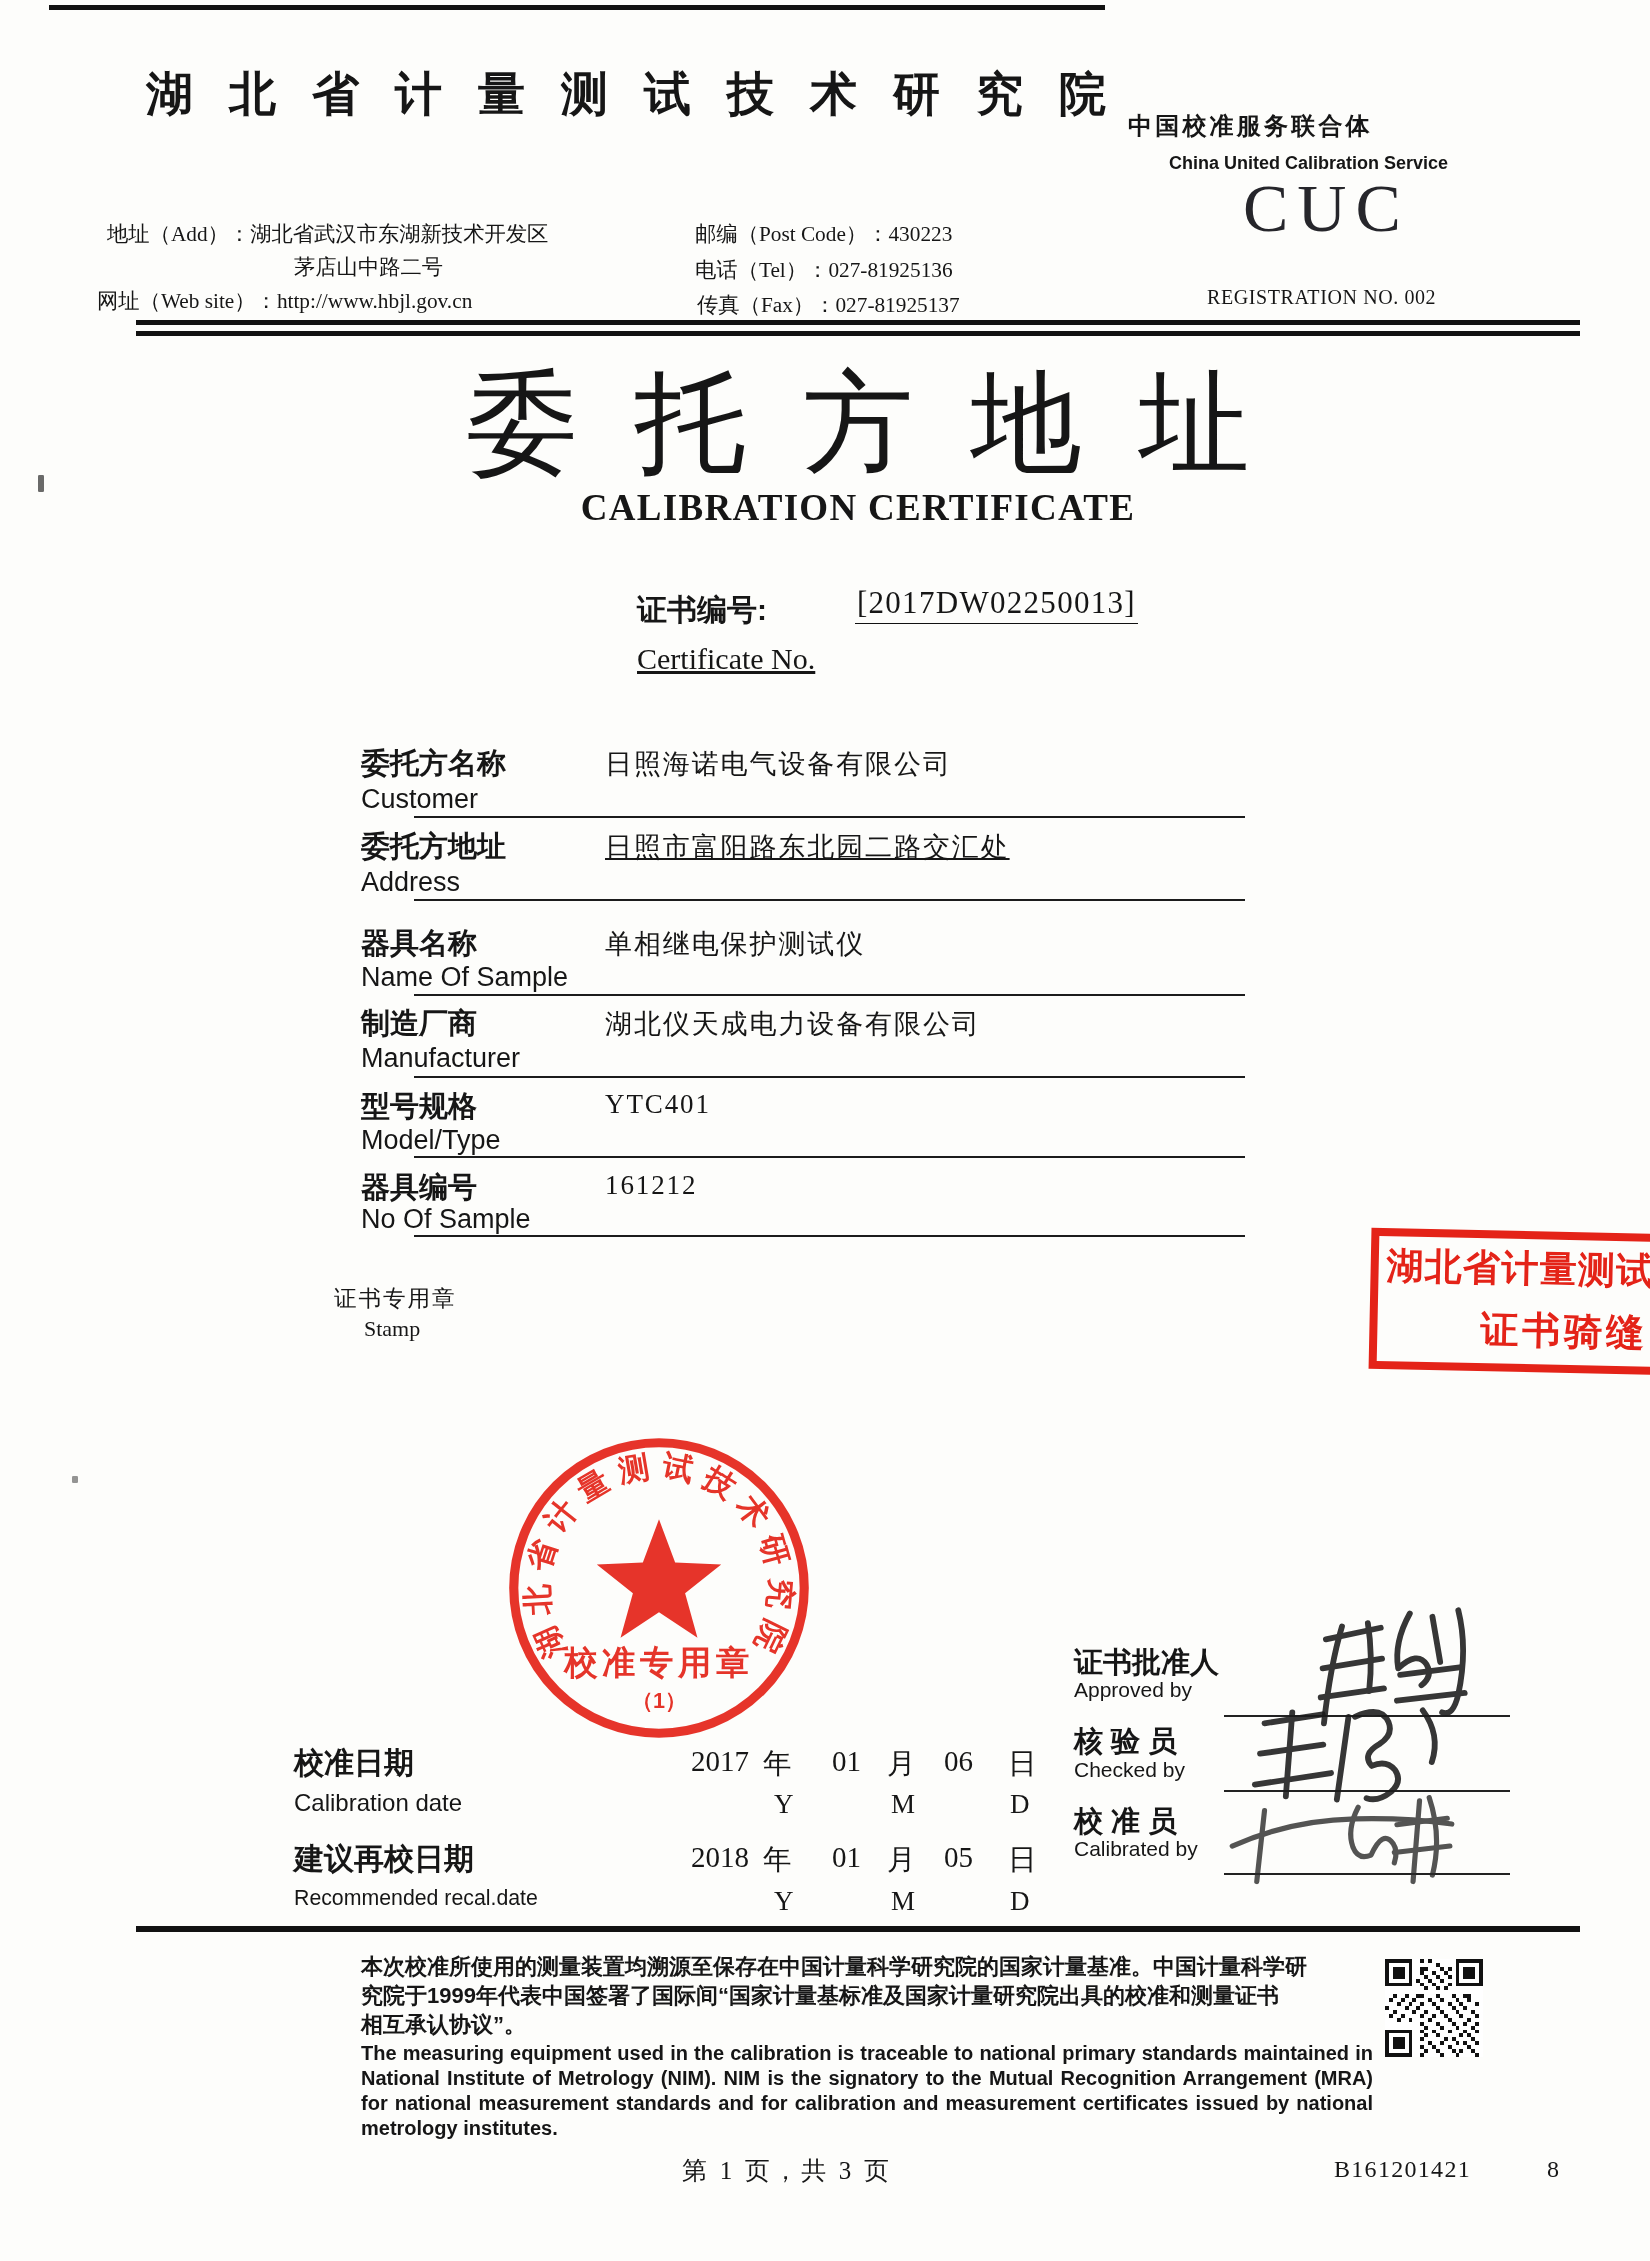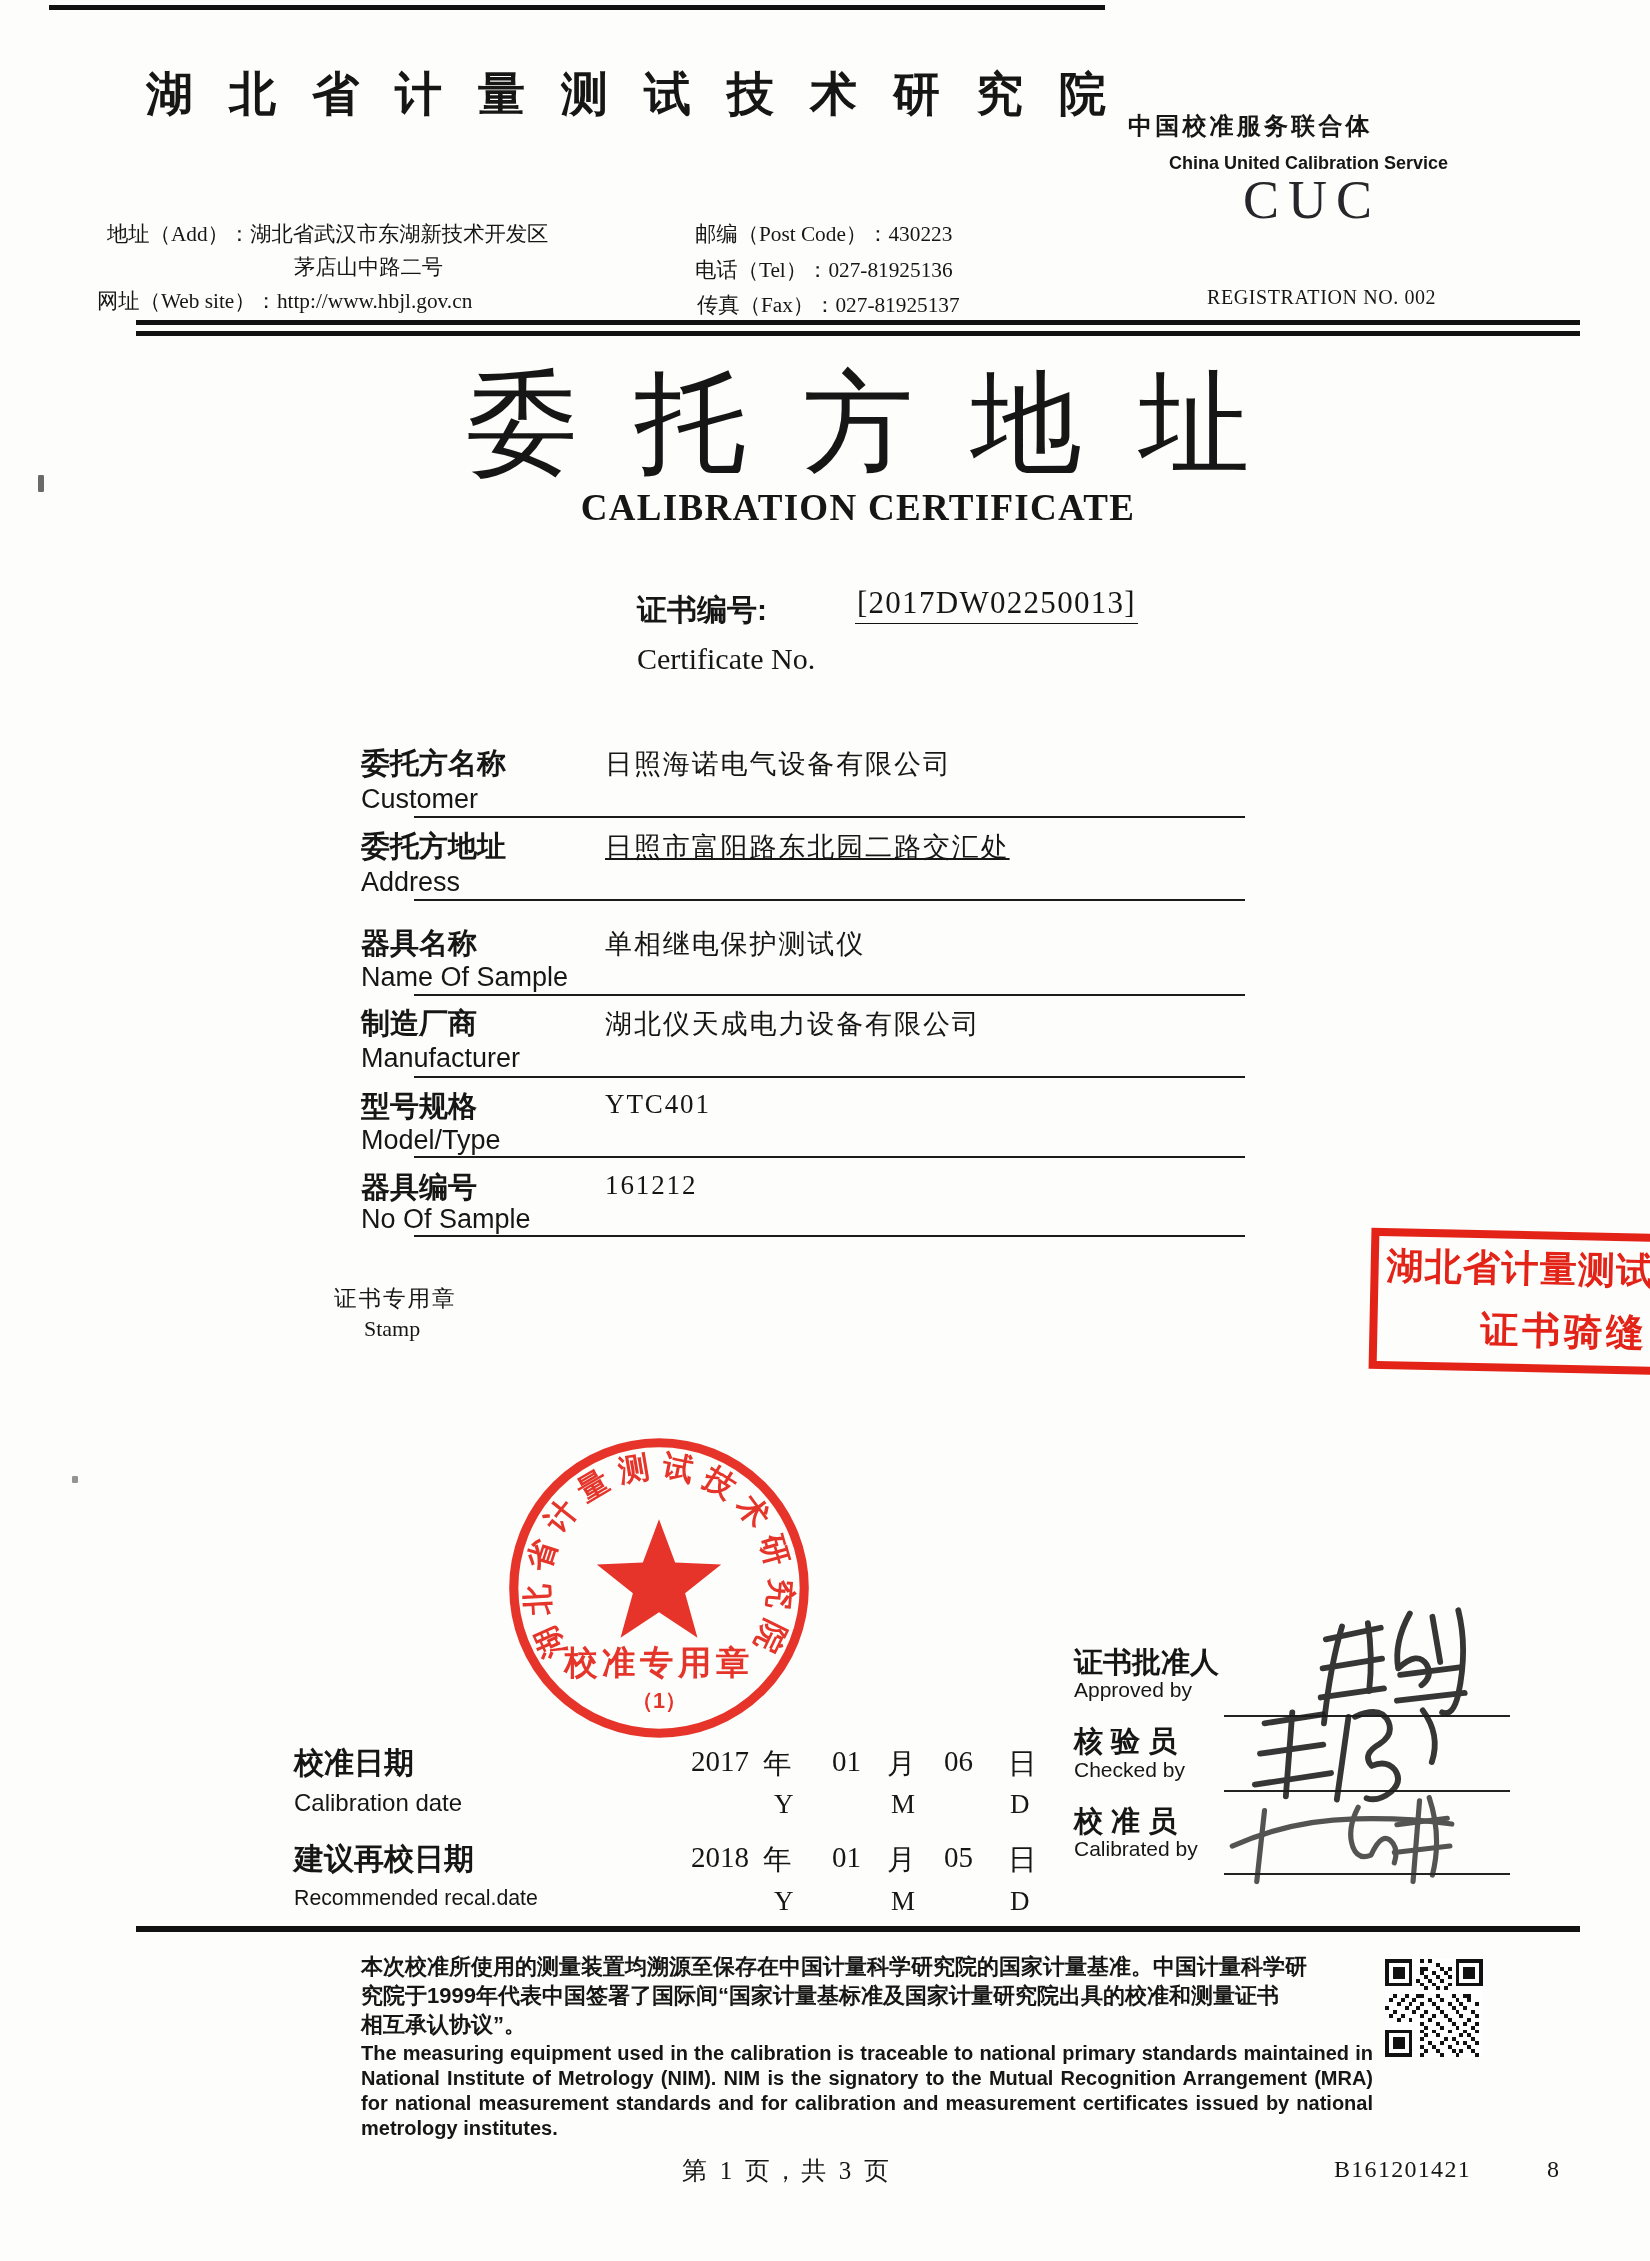--- a/index.html
+++ b/index.html
@@ -12,31 +12,31 @@
   .m{font-weight:500;}
   .rule{position:absolute;background:#121212;}
   .ul{position:absolute;background:#1c1c1c;height:1.9px;}
   .red{color:#e42318;}
   
   .inst-cn{left:146px;top:63px;font-size:47px;letter-spacing:36px;font-weight:700;}
   .inst-en{left:147px;top:163px;font-size:25px;font-weight:700;}
   .hline{font-size:21.3px;}
   .cuc-cn{left:1128px;top:110px;font-size:24px;letter-spacing:3.2px;}
   .cuc-en{left:1169px;top:153px;font-size:18px;}
-  .cuc-logo{left:1243px;top:169px;font-size:54px;letter-spacing:9px;color:#26262b;}
+  .cuc-logo{left:1243px;top:169px;font-size:68px;letter-spacing:9px;color:#26262b;}
   .registration{left:1207px;top:286px;font-size:20px;letter-spacing:0.6px;}
   
   .center-band{left:136px;width:1444px;text-align:center;}
   .main-title{top:349px;font-size:111px;letter-spacing:57px;text-indent:57px;}
   .sub-title{top:486px;font-size:37px;font-weight:700;letter-spacing:1.3px;}
   
   .certno-cn{left:637px;top:590px;font-size:30px;}
   .certno-val{left:855px;top:585px;font-size:31px;letter-spacing:1.3px;}
   .certno-val span{border-bottom:1.9px solid #111;padding:0 1.9px 2.6px 1.9px;}
-  .certno-en{left:637px;top:642px;font-size:30px;}
+  .certno-en{left:637px;top:642px;font-size:30px;text-decoration:underline;}
   
   .flabel{left:361px;font-size:29px;}
   .fen{left:361px;font-size:27px;}
   .fval{left:605px;font-size:27px;letter-spacing:1.9px;}
   
   .stampnote-cn{left:334px;top:1283px;font-size:22.6px;letter-spacing:1.9px;}
   .stampnote-en{left:364px;top:1316px;font-size:22px;}
   
   .edge-stamp{left:1370px;top:1231px;width:304px;height:141px;border:8.4px solid #e42318;
               transform:rotate(1.2deg);box-sizing:border-box;}

